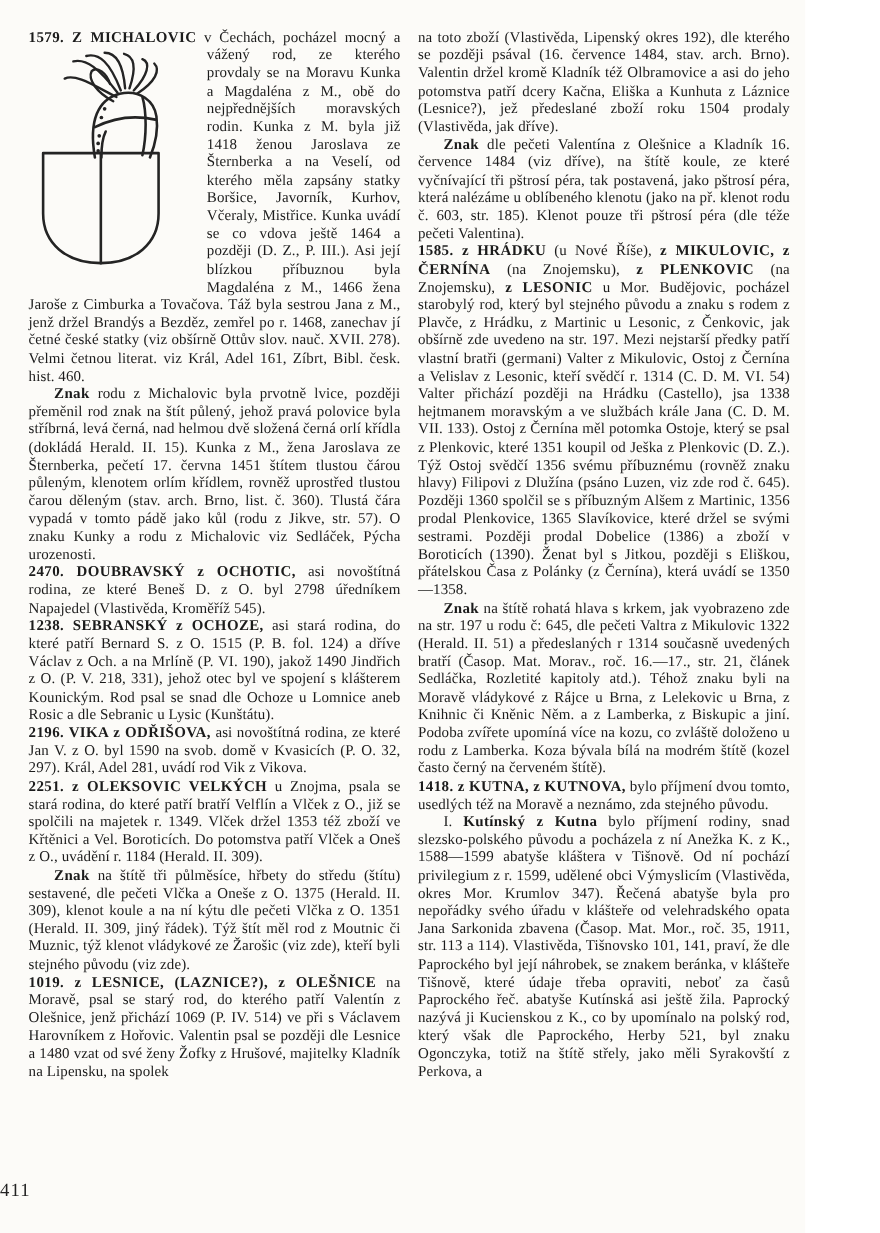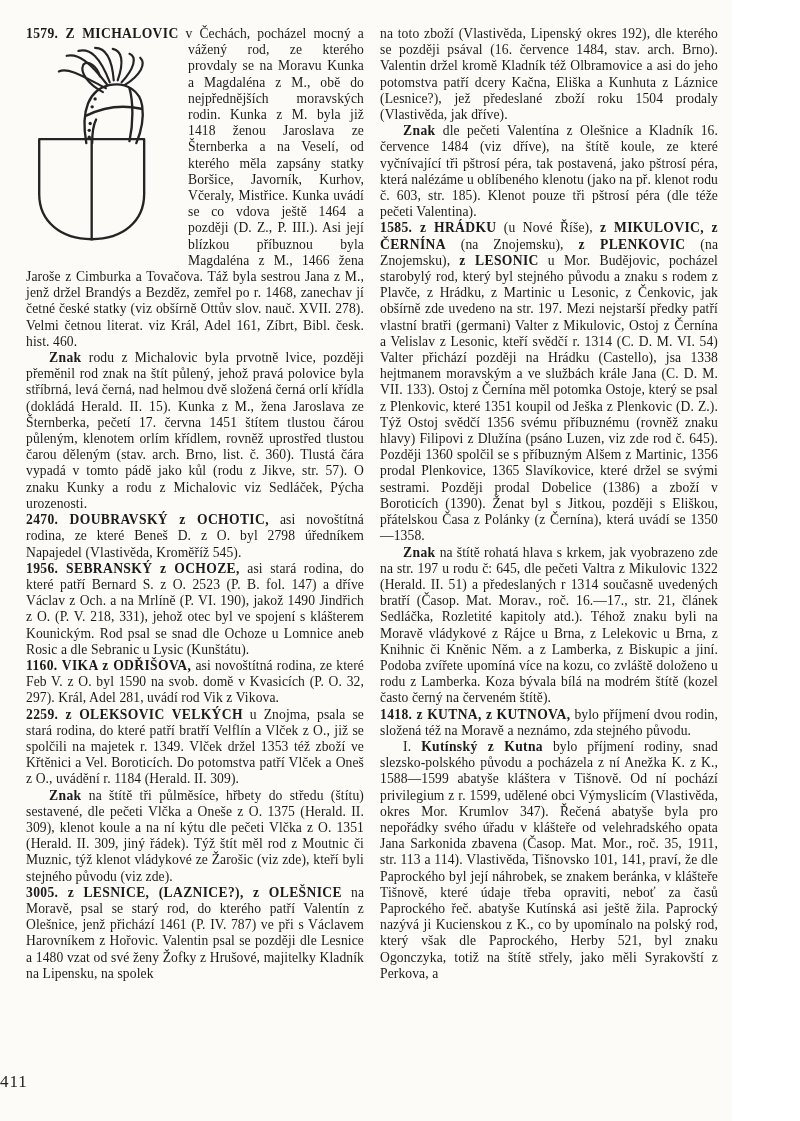--- a/index.html
+++ b/index.html
@@ -79,29 +79,29 @@
         <g>
           <path d="M12 96 L119 96 L119 152 C119 180 97 198 65.5 198 C34 198 12 180 12 152 Z"></path>
           <path d="M65.5 96 L65.5 198"></path>
         </g>
       </g>
     </svg>
           </span>
 <span>a vážený rod, ze kterého provdaly se na Moravu Kunka a Magdaléna z M., obě do nejpřednějších moravských rodin. Kunka z M. byla již 1418 ženou Jaroslava ze Šternberka a na Veselí, od kterého měla zapsány statky Boršice, Javorník, Kurhov, Včeraly, Mistřice. Kunka uvádí se co vdova ještě 1464 a později (D. Z., P. III.). Asi její blízkou příbuznou byla Magdaléna z M., 1466 žena Jaroše z Cimburka a Tovačova. Táž byla sestrou Jana z M., jenž držel Brandýs a Bezděz, zemřel po r. 1468, zanechav jí četné české statky (viz obšírně Ottův slov. nauč. XVII. 278). Velmi četnou literat. viz Král, Adel 161, Zíbrt, Bibl. česk. hist. 460.</span></p>
         <p class="p-indent"><b>Znak</b><span> rodu z Michalovic byla prvotně lvice, později přeměnil rod znak na štít půlený, jehož pravá polovice byla stříbrná, levá černá, nad helmou dvě složená černá orlí křídla (dokládá Herald. II. 15). Kunka z M., žena Jaroslava ze Šternberka, pečetí 17. června 1451 štítem tlustou čárou půleným, klenotem orlím křídlem, rovněž uprostřed tlustou čarou děleným (stav. arch. Brno, list. č. 360). Tlustá čára vypadá v tomto pádě jako kůl (rodu z Jikve, str. 57). O znaku Kunky a rodu z Michalovic viz Sedláček, Pýcha urozenosti.</span></p>
         <p class="p-entry"><b>2470. DOUBRAVSKÝ z OCHOTIC,</b><span> asi novoštítná rodina, ze které Beneš D. z O. byl 2798 úředníkem Napajedel (Vlastivěda, Kroměříž 545).</span></p>
-        <p class="p-entry"><b>1956. SEBRANSKÝ z OCHOZE,</b><span> asi stará rodina, do které patří Bernard S. z O. 2523 (P. B. fol. 147) a dříve Václav z Och. a na Mrlíně (P. VI. 190), jakož 1490 Jindřich z O. (P. V. 218, 331), jehož otec byl ve spojení s klášterem Kounickým. Rod psal se snad dle Ochoze u Lomnice aneb Rosic a dle Sebranic u Lysic (Kunštátu).</span></p>
-        <p class="p-entry"><b>1160. VIKA z ODŘIŠOVA,</b><span> asi novoštítná rodina, ze které Feb V. z O. byl 1590 na svob. domě v Kvasicích (P. O. 32, 297). Král, Adel 281, uvádí rod Vik z Vikova.</span></p>
-        <p class="p-entry"><b>2259. z OLEKSOVIC VELKÝCH</b><span> u Znojma, psala se stará rodina, do které patří bratří Velflín a Vlček z O., již se spolčili na majetek r. 1349. Vlček držel 1353 též zboží ve Křtěnici a Vel. Boroticích. Do potomstva patří Vlček a Oneš z O., uvádění r. 1184 (Herald. II. 309).</span></p>
+        <p class="p-entry"><b>1238. SEBRANSKÝ z OCHOZE,</b><span> asi stará rodina, do které patří Bernard S. z O. 1515 (P. B. fol. 124) a dříve Václav z Och. a na Mrlíně (P. VI. 190), jakož 1490 Jindřich z O. (P. V. 218, 331), jehož otec byl ve spojení s klášterem Kounickým. Rod psal se snad dle Ochoze u Lomnice aneb Rosic a dle Sebranic u Lysic (Kunštátu).</span></p>
+        <p class="p-entry"><b>2196. VIKA z ODŘIŠOVA,</b><span> asi novoštítná rodina, ze které Jan V. z O. byl 1590 na svob. domě v Kvasicích (P. O. 32, 297). Král, Adel 281, uvádí rod Vik z Vikova.</span></p>
+        <p class="p-entry"><b>2251. z OLEKSOVIC VELKÝCH</b><span> u Znojma, psala se stará rodina, do které patří bratří Velflín a Vlček z O., již se spolčili na majetek r. 1349. Vlček držel 1353 též zboží ve Křtěnici a Vel. Boroticích. Do potomstva patří Vlček a Oneš z O., uvádění r. 1184 (Herald. II. 309).</span></p>
         <p class="p-indent"><b>Znak</b><span> na štítě tři půlměsíce, hřbety do středu (štítu) sestavené, dle pečeti Vlčka a Oneše z O. 1375 (Herald. II. 309), klenot koule a na ní kýtu dle pečeti Vlčka z O. 1351 (Herald. II. 309, jiný řádek). Týž štít měl rod z Moutnic či Muznic, týž klenot vládykové ze Žarošic (viz zde), kteří byli stejného původu (viz zde).</span></p>
-        <p class="p-entry"><b>3005. z LESNICE, (LAZNICE?), z OLEŠNICE</b><span> na Moravě, psal se starý rod, do kterého patří Valentín z Olešnice, jenž přichází 1461 (P. IV. 787) ve při s Václavem Harovníkem z Hořovic. Valentin psal se později dle Lesnice a 1480 vzat od své ženy Žofky z Hrušové, majitelky Kladník na Lipensku, na spolek</span></p>
+        <p class="p-entry"><b>1019. z LESNICE, (LAZNICE?), z OLEŠNICE</b><span> na Moravě, psal se starý rod, do kterého patří Valentín z Olešnice, jenž přichází 1069 (P. IV. 514) ve při s Václavem Harovníkem z Hořovic. Valentin psal se později dle Lesnice a 1480 vzat od své ženy Žofky z Hrušové, majitelky Kladník na Lipensku, na spolek</span></p>
       </div>
     <div class="col">
         <p class="p-cont"><span>na toto zboží (Vlastivěda, Lipenský okres 192), dle kterého se později psával (16. července 1484, stav. arch. Brno). Valentin držel kromě Kladník též Olbramovice a asi do jeho potomstva patří dcery Kačna, Eliška a Kunhuta z Láznice (Lesnice?), jež předeslané zboží roku 1504 prodaly (Vlastivěda, jak dříve).</span></p>
         <p class="p-indent"><b>Znak</b><span> dle pečeti Valentína z Olešnice a Kladník 16. července 1484 (viz dříve), na štítě koule, ze které vyčnívající tři pštrosí péra, tak postavená, jako pštrosí péra, která nalézáme u oblíbeného klenotu (jako na př. klenot rodu č. 603, str. 185). Klenot pouze tři pštrosí péra (dle téže pečeti Valentina).</span></p>
         <p class="p-entry"><b>1585. z HRÁDKU</b><span> (u Nové Říše), </span><b>z MIKULOVIC, z ČERNÍNA</b><span> (na Znojemsku), </span><b>z PLENKOVIC</b><span> (na Znojemsku), </span><b>z LESONIC</b><span> u Mor. Budějovic, pocházel starobylý rod, který byl stejného původu a znaku s rodem z Plavče, z Hrádku, z Martinic u Lesonic, z Čenkovic, jak obšírně zde uvedeno na str. 197. Mezi nejstarší předky patří vlastní bratři (germani) Valter z Mikulovic, Ostoj z Černína a Velislav z Lesonic, kteří svědčí r. 1314 (C. D. M. VI. 54) Valter přichází později na Hrádku (Castello), jsa 1338 hejtmanem moravským a ve službách krále Jana (C. D. M. VII. 133). Ostoj z Černína měl potomka Ostoje, který se psal z Plenkovic, které 1351 koupil od Ješka z Plenkovic (D. Z.). Týž Ostoj svědčí 1356 svému příbuznému (rovněž znaku hlavy) Filipovi z Dlužína (psáno Luzen, viz zde rod č. 645). Později 1360 spolčil se s příbuzným Alšem z Martinic, 1356 prodal Plenkovice, 1365 Slavíkovice, které držel se svými sestrami. Později prodal Dobelice (1386) a zboží v Boroticích (1390). Ženat byl s Jitkou, později s Eliškou, přátelskou Časa z Polánky (z Černína), která uvádí se 1350—1358.</span></p>
         <p class="p-indent"><b>Znak</b><span> na štítě rohatá hlava s krkem, jak vyobrazeno zde na str. 197 u rodu č: 645, dle pečeti Valtra z Mikulovic 1322 (Herald. II. 51) a předeslaných r 1314 současně uvedených bratří (Časop. Mat. Morav., roč. 16.—17., str. 21, článek Sedláčka, Rozletité kapitoly atd.). Téhož znaku byli na Moravě vládykové z Rájce u Brna, z Lelekovic u Brna, z Knihnic či Kněnic Něm. a z Lamberka, z Biskupic a jiní. Podoba zvířete upomíná více na kozu, co zvláště doloženo u rodu z Lamberka. Koza bývala bílá na modrém štítě (kozel často černý na červeném štítě).</span></p>
-        <p class="p-entry"><b>1418. z KUTNA, z KUTNOVA,</b><span> bylo příjmení dvou rodin, složená též na Moravě a neznámo, zda stejného původu.</span></p>
+        <p class="p-entry"><b>1418. z KUTNA, z KUTNOVA,</b><span> bylo příjmení dvou tomto, usedlých též na Moravě a neznámo, zda stejného původu.</span></p>
         <p class="p-indent"><span>I. </span><b>Kutínský z Kutna</b><span> bylo příjmení rodiny, snad slezsko-polského původu a pocházela z ní Anežka K. z K., 1588—1599 abatyše kláštera v Tišnově. Od ní pochází privilegium z r. 1599, udělené obci Výmyslicím (Vlastivěda, okres Mor. Krumlov 347). Řečená abatyše byla pro nepořádky svého úřadu v klášteře od velehradského opata Jana Sarkonida zbavena (Časop. Mat. Mor., roč. 35, 1911, str. 113 a 114). Vlastivěda, Tišnovsko 101, 141, praví, že dle Paprockého byl její náhrobek, se znakem beránka, v klášteře Tišnově, které údaje třeba opraviti, neboť za časů Paprockého řeč. abatyše Kutínská asi ještě žila. Paprocký nazývá ji Kucienskou z K., co by upomínalo na polský rod, který však dle Paprockého, Herby 521, byl znaku Ogonczyka, totiž na štítě střely, jako měli Syrakovští z Perkova, a</span></p>
       </div>
   </div>
   <div class="page-number">411</div>
 </div>
 
 </body></html>

